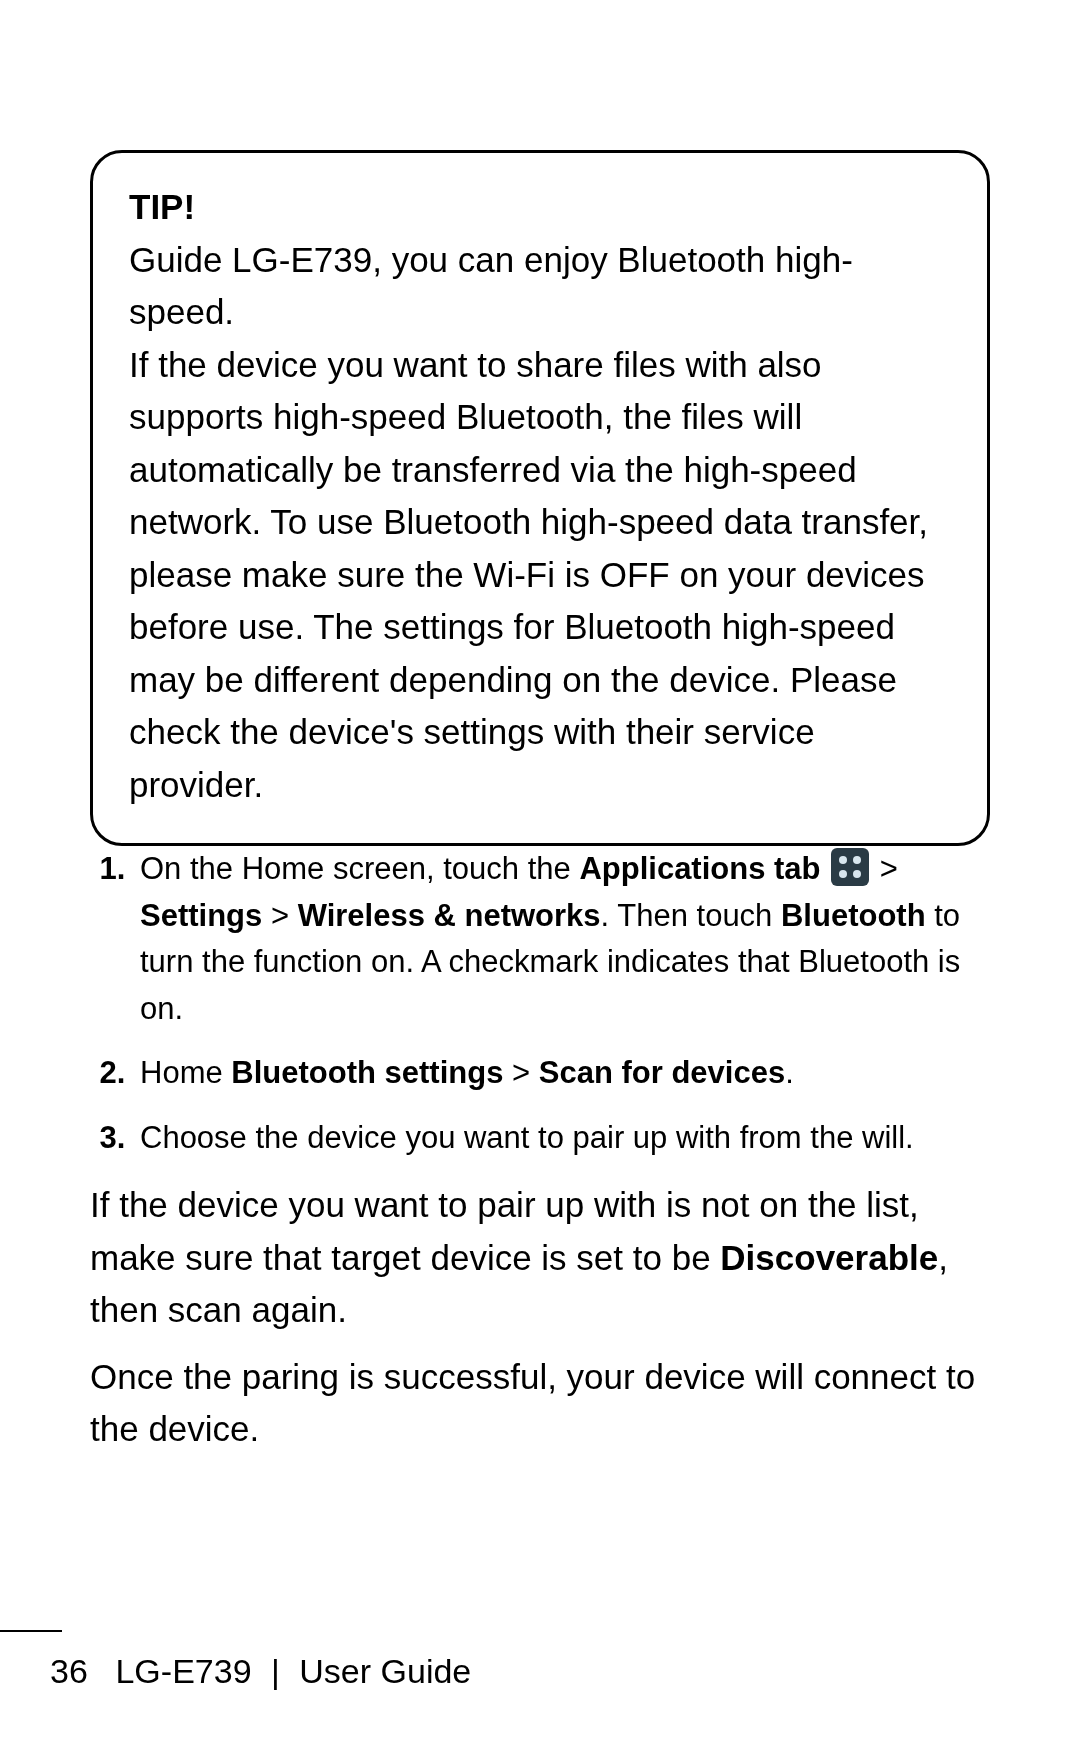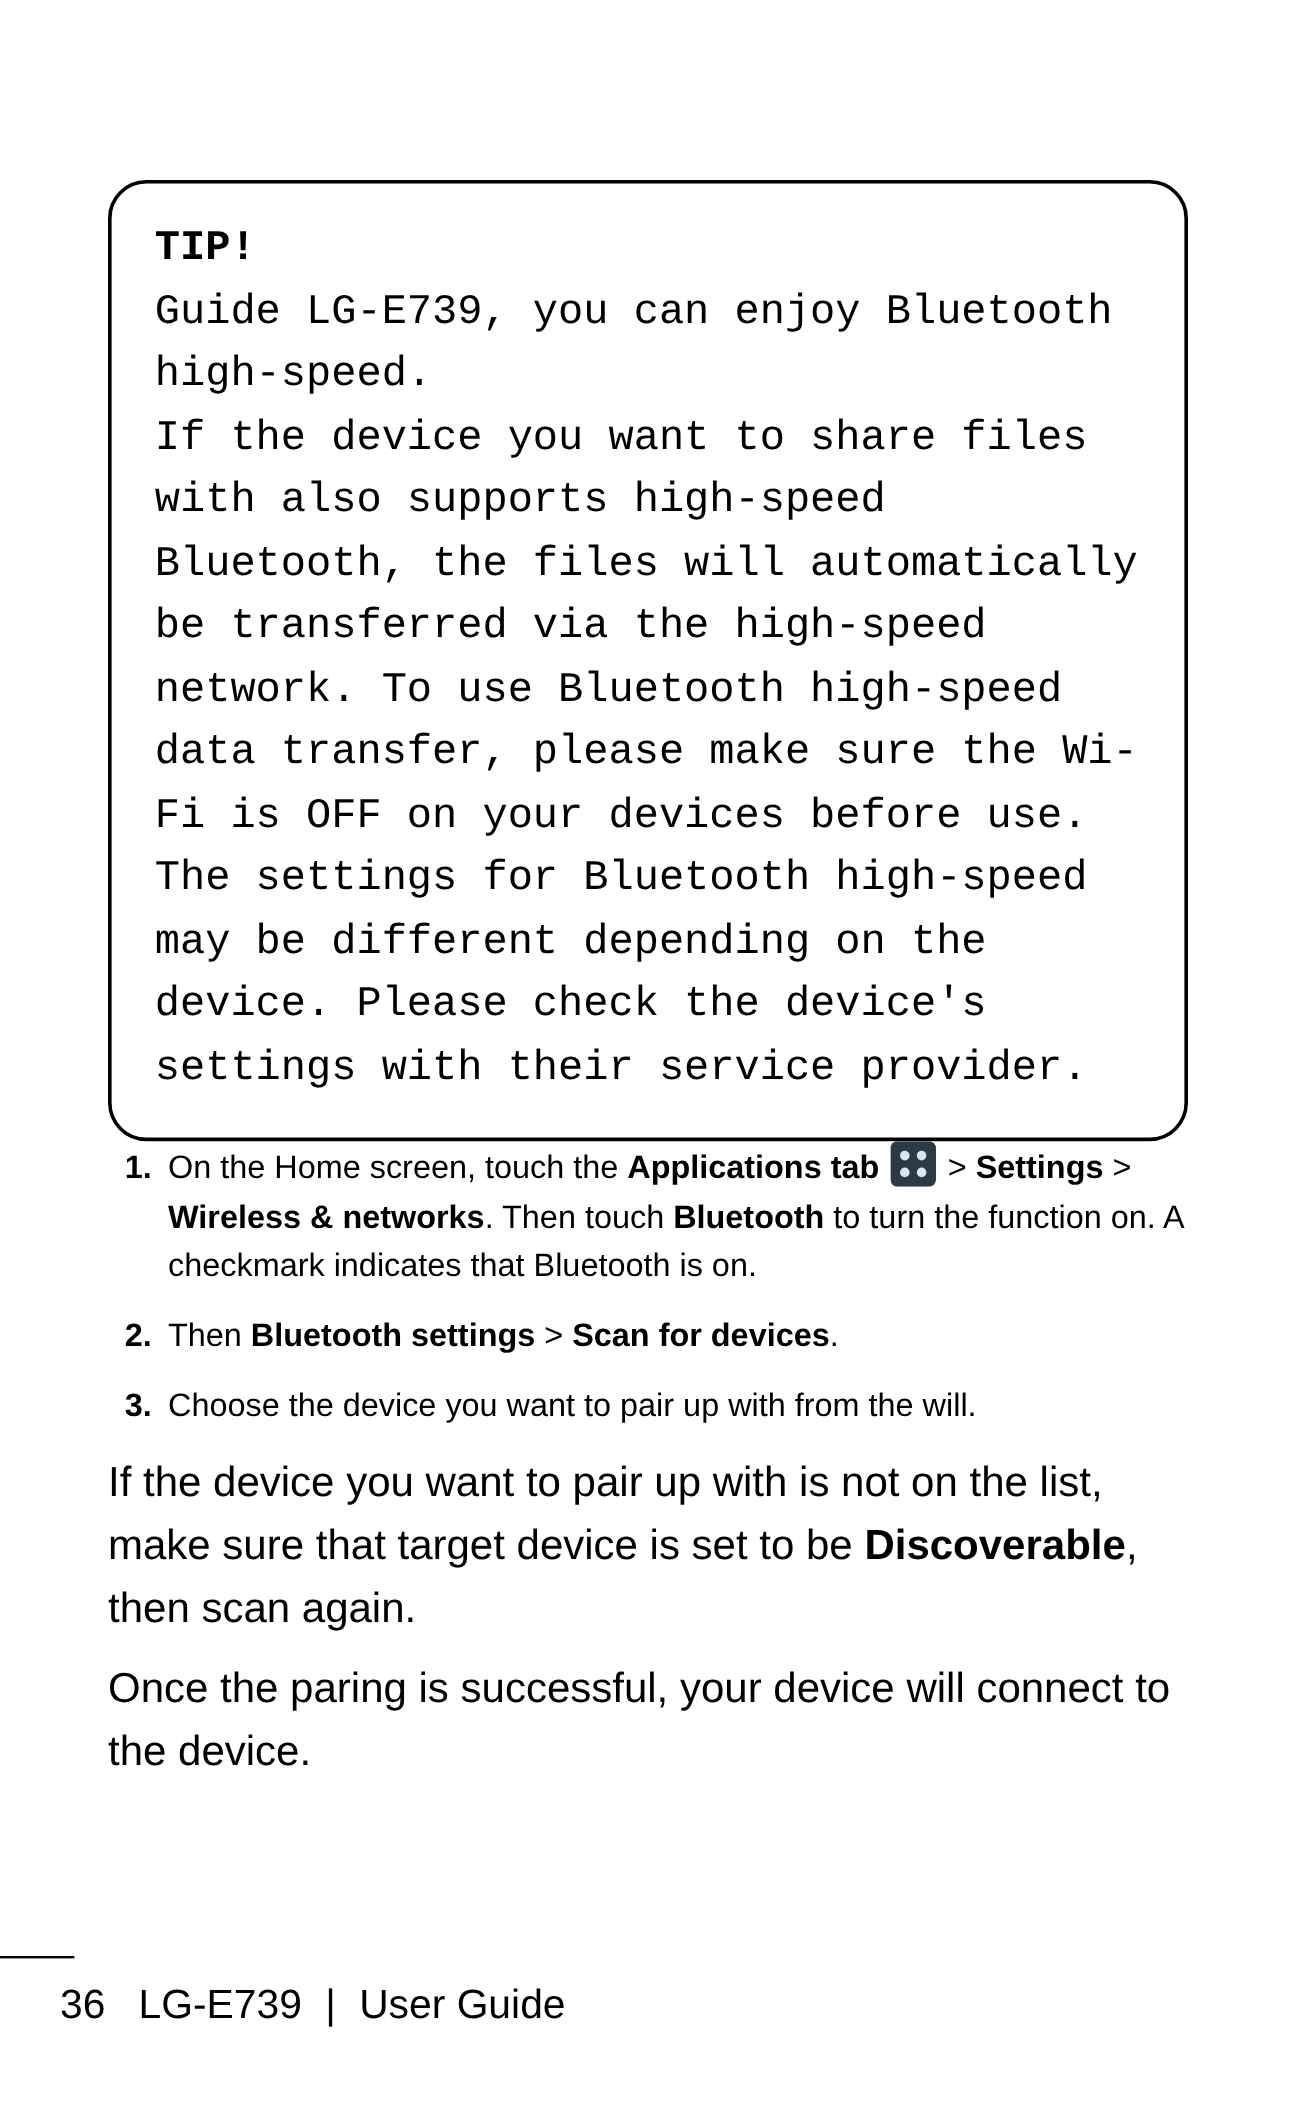--- a/index.html
+++ b/index.html
@@ -17,36 +17,35 @@
     padding: 150px 90px 0 90px;
     position: relative;
     height: 100%;
   }
   .tip-box {
     border: 3px solid #000;
     border-radius: 32px;
     padding: 28px 36px 32px 36px;
     font-size: 35px;
     line-height: 1.5;
-    font-family: Liberation Mono, monospace;
   }
   .tip-box .tip-title {
     font-weight: 700;
   }
   .tip-para {
     margin: 0;
   }
   .section-heading {
     font-size: 35px;
     font-weight: 700;
     line-height: 1.45;
     margin: 56px 0 24px 0;
   }
   ol.steps {
-    font-size: 27px;
+    font-size: 31px;
     line-height: 1.5;
     padding-left: 44px;
     margin: 0 0 16px 0;
   }
   ol.steps li {
     margin-bottom: 18px;
     padding-left: 6px;
   }
   ol.steps li::marker {
     font-weight: 700;
@@ -104,21 +103,21 @@
       <span>On the Home screen, touch the </span><span class="b">Applications tab</span>
       <span class="apps-icon"><svg viewBox="0 0 38 38" width="38" height="38">
             <rect x="0" y="0" width="38" height="38" rx="6" fill="#2a3b45"></rect>
             <circle cx="12" cy="12" r="4" fill="#d9e6ee"></circle>
             <circle cx="26" cy="12" r="4" fill="#d9e6ee"></circle>
             <circle cx="12" cy="26" r="4" fill="#d9e6ee"></circle>
             <circle cx="26" cy="26" r="4" fill="#d9e6ee"></circle>
           </svg></span><span> &gt; </span><span class="b">Settings</span><span> &gt; </span><span class="b">Wireless &amp; networks</span><span>. Then touch </span><span class="b">Bluetooth</span><span> to turn the function on. A checkmark indicates that Bluetooth is on.</span>
     </li>
     <li>
-      <span>Then </span><span class="b">Bluetooth settings</span><span> &gt; </span><span class="b">Scan for devices</span><span>.</span>
+      <span>Home </span><span class="b">Bluetooth settings</span><span> &gt; </span><span class="b">Scan for devices</span><span>.</span>
     </li>
     <li>Choose the device you want to pair up with from the will.</li>
   </ol>
 
   <p class="body-para">
     <span>If the device you want to pair up with is not on the list, make sure that target device is set to be </span><span class="b">Discoverable</span><span>, then scan again.</span>
   </p>
 
   <p class="body-para">Once the paring is successful, your device will connect to the device.</p>
 

